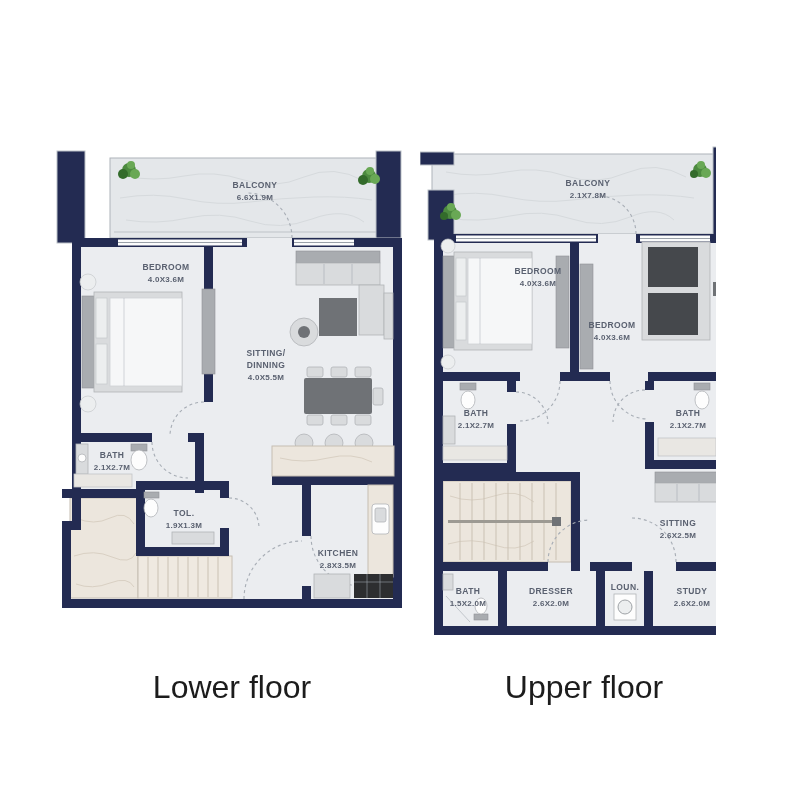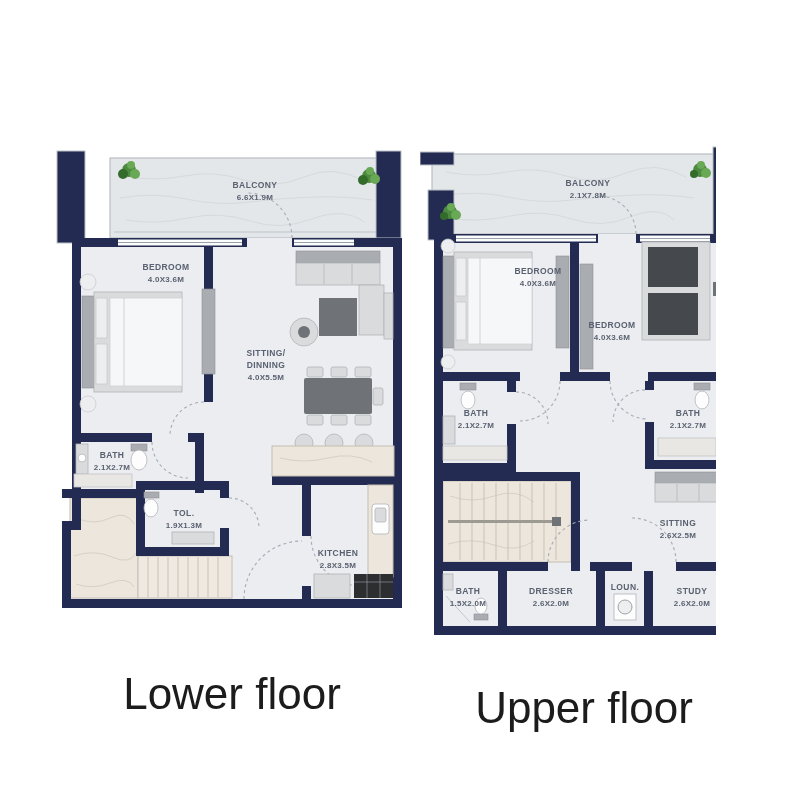--- a/index.html
+++ b/index.html
@@ -1,24 +1,24 @@
 <!DOCTYPE html>
 <html><head>
 <meta charset="utf-8">
 <style>
   html,body{margin:0;padding:0;background:#ffffff;}
   .canvas{position:relative;width:716px;height:800px;background:#ffffff;overflow:hidden;
           font-family:"Liberation Sans",sans-serif;}
   .plan{position:absolute;}
   .plan-lower{left:54px;top:146px;width:356px;height:520px;}
   .plan-upper{left:420px;top:144px;width:356px;height:520px;}
-  .caption{position:absolute;top:670px;font-size:44px;line-height:1.1;color:#1c1c1c;
+  .caption{position:absolute;top:670px;font-size:32px;line-height:1.1;color:#1c1c1c;
            text-align:center;letter-spacing:0px;}
   .caption-lower{left:54px;width:356px;}
-  .caption-upper{left:404px;width:360px;margin-top:14px;}
+  .caption-upper{left:404px;width:360px;}
 
   
   .wall{fill:#232b52;}
   .pillar{fill:#232b52;stroke:#bcc1c7;stroke-width:1;}
   .floor{fill:#ebedf0;}
   .bfloor{fill:#e4e7ea;stroke:#aeb3b9;stroke-width:1;}
   .marble{fill:#ece6dd;stroke:#c6beb2;stroke-width:1;}
   .steps-bg{fill:#efe9e1;stroke:#c6beb2;stroke-width:1;}
   .tile{fill:#e9e7e3;stroke:#c2c5c8;stroke-width:0.8;}
   .fl{fill:#d9dbdd;stroke:#b1b4b7;stroke-width:0.8;}

